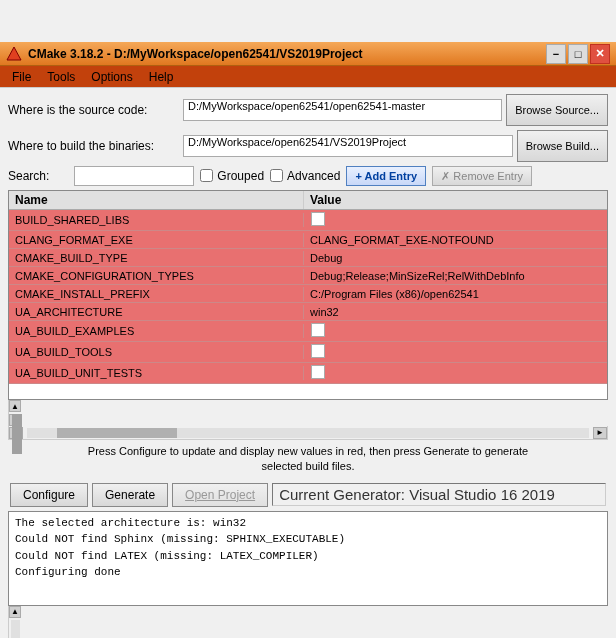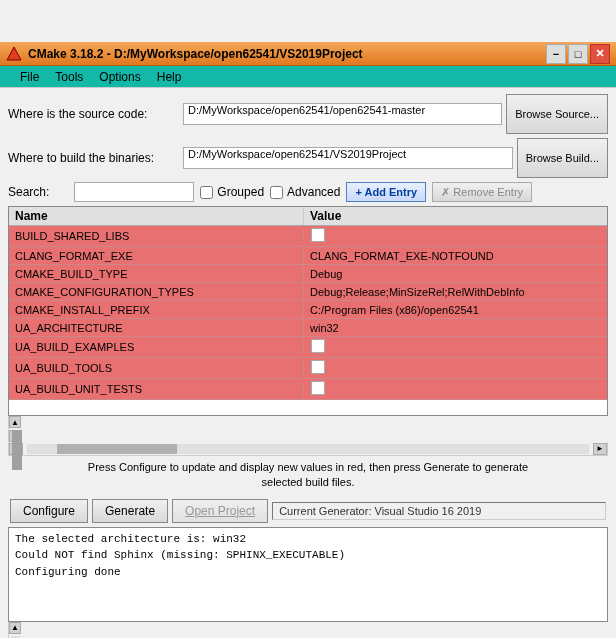--- a/index.html
+++ b/index.html
@@ -41,25 +41,25 @@
       font-size: 11px;
       cursor: pointer;
       border: 1px solid #aaa;
       background: #ddd;
       margin-left: 2px;
       font-weight: bold;
     }
     .title-btn.close { background: #e05040; color: white; border-color: #c03020; }
     
     .menu-bar {
-      background: #14b8a6;
+      background: #c2410c;
       height: 22px;
       display: flex;
       align-items: center;
-      padding: 0 12px;
+      padding: 0 4px;
       border-bottom: 1px solid #ccc;
     }
     .menu-item {
       padding: 2px 8px;
       font-size: 12px;
       cursor: pointer;
     }
     
     .main {
       background: #f0f0f0;
@@ -80,21 +80,21 @@
       height: 22px;
       border: 1px solid #aaa;
       background: white;
       padding: 0 4px;
       font-size: 11px;
       overflow: hidden;
     }
     .path-btn {
       margin-left: 4px;
       padding: 2px 8px;
-      height: 40px;
+      height: 32px;
       font-size: 11px;
       border: 1px solid #888;
       background: linear-gradient(to bottom, #f0f0f0, #d8d8d8);
       cursor: pointer;
       white-space: nowrap;
     }
     
     .search-bar {
       display: flex;
       align-items: center;
@@ -104,21 +104,21 @@
     .search-label { font-size: 12px; margin-right: 19px; }
     .search-input {
       width: 120px;
       height: 20px;
       border: 1px solid #aaa;
       background: white;
       padding: 0 3px;
       font-size: 11px;
     }
     .check-group {
-      display: flex; align-items: flex-end; gap: 4px;
+      display: flex; align-items: flex-start; gap: 4px;
       font-size: 12px;
     }
     .check-group input { margin: 0; }
     .add-entry-btn {
       padding: 1px 8px;
       height: 20px;
       font-size: 11px;
       border: 1px solid #5080c0;
       background: linear-gradient(to bottom, #e8f0ff, #c8d8f8);
       cursor: pointer;
@@ -235,21 +235,21 @@
       cursor: pointer;
       height: 24px;
     }
     .action-btn.disabled {
       color: #999;
       cursor: default;
       background: linear-gradient(to bottom, #f0f0f0, #e0e0e0);
       text-decoration: underline;
     }
     .generator-label {
-      font-size: 11px;
+      font-size: 15px;
       flex: 1;
       padding: 2px 6px;
       border: 1px inset #ccc;
       background: #f0f0f0;
       color: #333;
     }
     
     .log-area {
       border: 1px solid #888;
       background: white;
@@ -435,20 +435,21 @@
     <button class="action-btn disabled">Open Project</button>
     <div class="generator-label">Current Generator: Visual Studio 16 2019</div>
   </div>
 
   <div class="table-wrapper">
     <div style="flex:1;">
       <div class="log-area">
         <div id="log-body">
             <div class="log-line">The selected architecture is: win32</div>
             <div class="log-line">Could NOT find Sphinx (missing: SPHINX_EXECUTABLE)</div>
+            <div class="log-line">Could NOT find LATEX (missing: LATEX_COMPILER)</div>
             <div class="log-line">Configuring done</div>
           </div>
       </div>
     </div>
     <div class="v-scroll" style="display:flex;flex-direction:column;height:95px;">
       <div class="scroll-arrow">▲</div>
       <div style="flex:1;background:#e0e0e0;margin:2px;"></div>
       <div class="scroll-arrow">▼</div>
     </div>
   </div>

